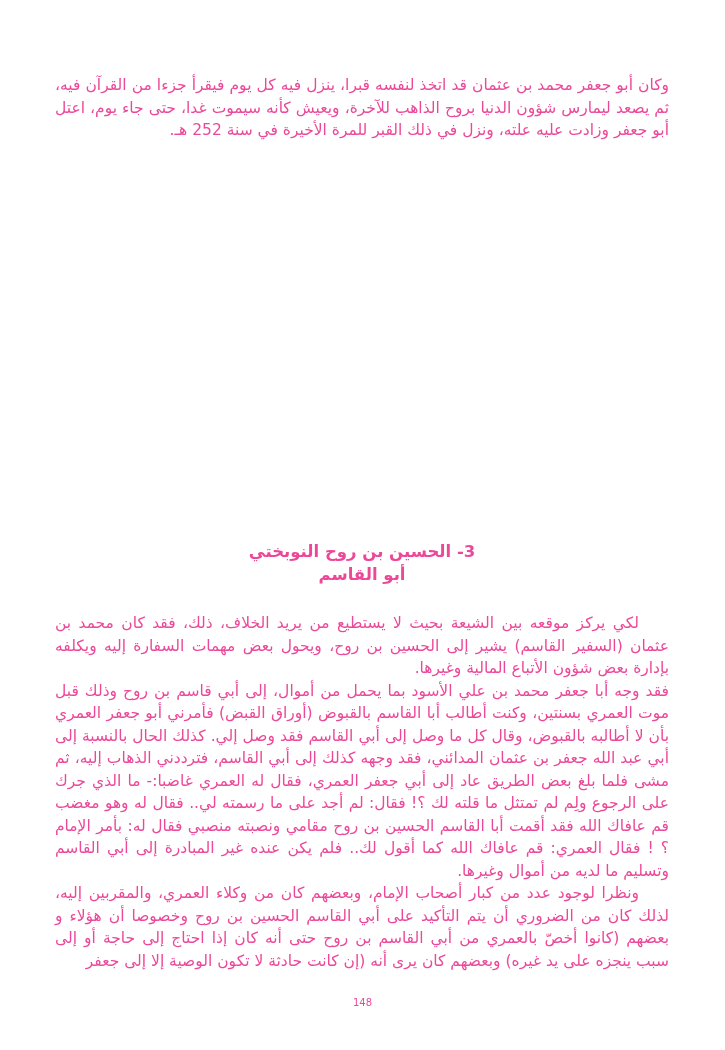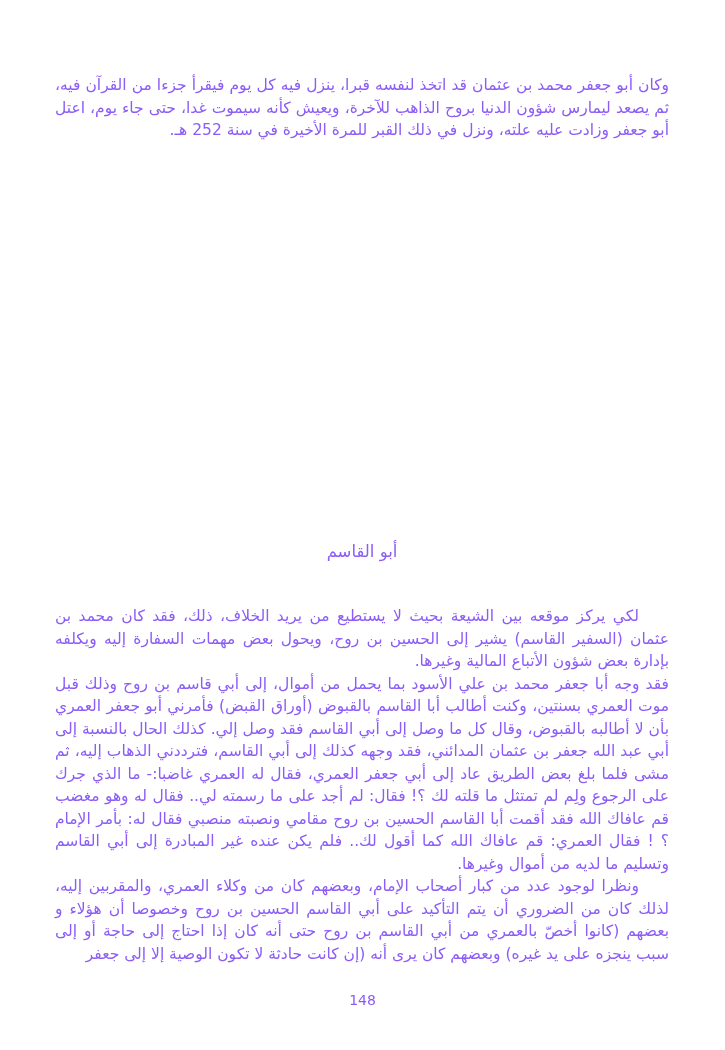--- a/index.html
+++ b/index.html
@@ -5,21 +5,21 @@
   * { margin: 0; padding: 0; box-sizing: border-box; }
   html, body {
     background: #ffffff;
     font-family: "DejaVu Sans", sans-serif;
   }
   .page {
     position: relative;
     width: 725px;
     height: 1050px;
     background: #ffffff;
-    color: #8b5cf6;
+    color: #ec4899;
     direction: rtl;
     overflow: hidden;
     margin: 0 auto;
   }
   .top-block {
     position: absolute;
     top: 74px;
     right: 56px;
     left: 55px;
   }
@@ -39,45 +39,46 @@
     text-indent: 30px;
   }
   .heading {
     text-align: center;
     font-weight: bold;
     font-size: 16.5px;
     line-height: 23px;
   }
   .subheading {
     text-align: center;
-    font-weight: normal;
+    font-weight: bold;
     font-size: 16.5px;
     line-height: 23px;
-    margin-bottom: 42px;
+    margin-bottom: 26px;
   }
   .page-number {
     position: absolute;
     bottom: 42px;
     left: 0;
     right: 0;
     text-align: center;
-    font-size: 14px;
+    font-size: 10px;
     direction: ltr;
   }
 </style>
 </head>
 <body>
 
 <div class="page">
 
   <div class="top-block">
     <p class="para">وكان أبو جعفر محمد بن عثمان قد اتخذ لنفسه قبرا، ينزل فيه كل يوم فيقرأ جزءا من القرآن فيه، ثم يصعد ليمارس شؤون الدنيا بروح الذاهب للآخرة، ويعيش كأنه سيموت غدا، حتى جاء يوم، اعتل أبو جعفر وزادت عليه علته، ونزل في ذلك القبر للمرة الأخيرة في سنة 252 هـ.</p>
   </div>
 
   <div class="main-block">
+    <h2 class="heading">3- الحسين بن روح النوبختي</h2>
     <h3 class="subheading">أبو القاسم</h3>
 
     <p class="para indent">لكي يركز موقعه بين الشيعة بحيث لا يستطيع من يريد الخلاف، ذلك، فقد كان محمد بن عثمان (السفير القاسم) يشير إلى الحسين بن روح، ويحول بعض مهمات السفارة إليه ويكلفه بإدارة بعض شؤون الأتباع المالية وغيرها.</p>
     <p class="para">فقد وجه أبا جعفر محمد بن علي الأسود بما يحمل من أموال، إلى أبي قاسم بن روح وذلك قبل موت العمري بسنتين، وكنت أطالب أبا القاسم بالقبوض (أوراق القبض) فأمرني أبو جعفر العمري بأن لا أطالبه بالقبوض، وقال كل ما وصل إلى أبي القاسم فقد وصل إلي. كذلك الحال بالنسبة إلى أبي عبد الله جعفر بن عثمان المدائني، فقد وجهه كذلك إلى أبي القاسم، فترددني الذهاب إليه، ثم مشى فلما بلغ بعض الطريق عاد إلى أبي جعفر العمري، فقال له العمري غاضبا:- ما الذي جرك على الرجوع ولِم لم تمتثل ما قلته لك ؟! فقال: لم أجد على ما رسمته لي.. فقال له وهو مغضب قم عافاك الله فقد أقمت أبا القاسم الحسين بن روح مقامي ونصبته منصبي فقال له: بأمر الإمام ؟ ! فقال العمري: قم عافاك الله كما أقول لك.. فلم يكن عنده غير المبادرة إلى أبي القاسم وتسليم ما لديه من أموال وغيرها.</p>
     <p class="para indent">ونظرا لوجود عدد من كبار أصحاب الإمام، وبعضهم كان من وكلاء العمري، والمقربين إليه، لذلك كان من الضروري أن يتم التأكيد على أبي القاسم الحسين بن روح وخصوصا أن هؤلاء و بعضهم (كانوا أخصّ بالعمري من أبي القاسم بن روح حتى أنه كان إذا احتاج إلى حاجة أو إلى سبب ينجزه على يد غيره) وبعضهم كان يرى أنه (إن كانت حادثة لا تكون الوصية إلا إلى جعفر</p>
   </div>
 
   <div class="page-number">148</div>
 
 </div>

